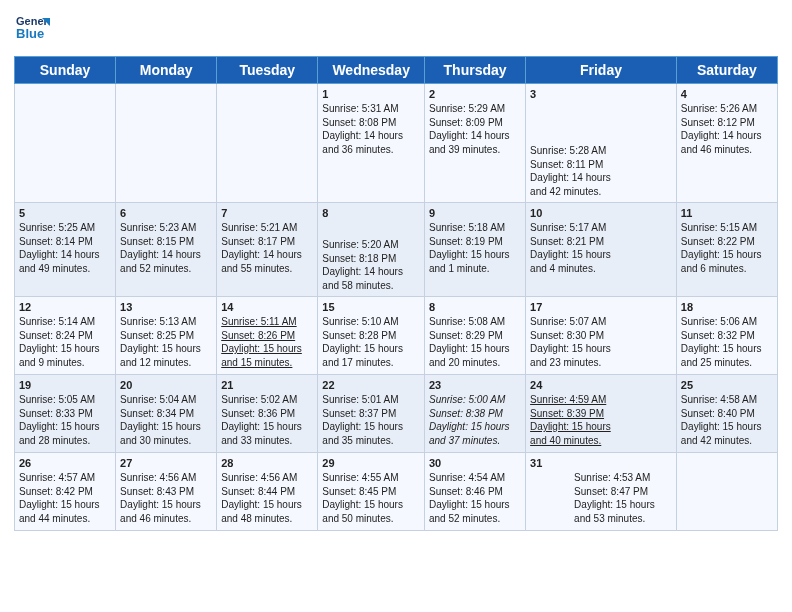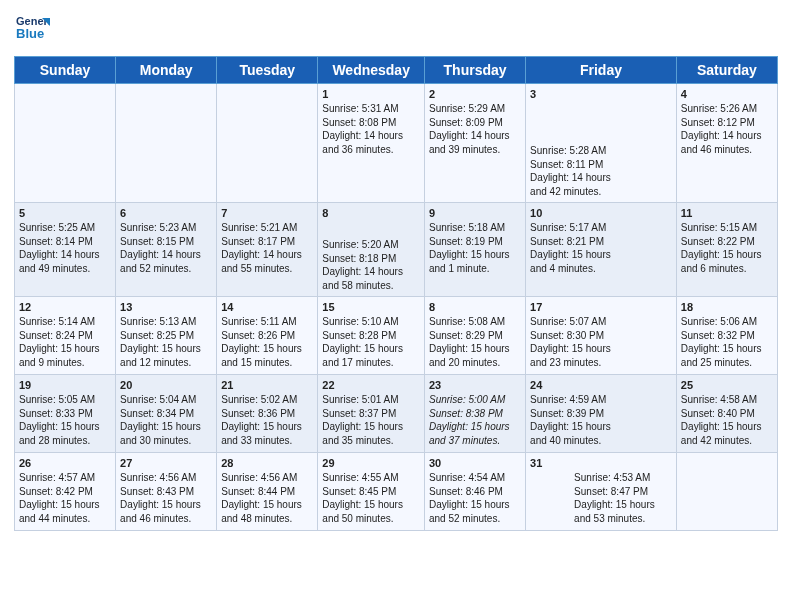--- a/index.html
+++ b/index.html
@@ -209,21 +209,21 @@
           </td>
           <td>
             <span class="day-num">13</span>
             <div class="day-info" style="white-space: pre-line;">Sunrise: 5:13 AM
 Sunset: 8:25 PM
 Daylight: 15 hours
 and 12 minutes.</div>
           </td>
           <td>
             <span class="day-num">14</span>
-            <div class="day-info" style="white-space: pre-line;">Sunrise: 5:11 AM
+            <div class="day-info" style="white-space: pre-line; text-decoration: underline;">Sunrise: 5:11 AM
 Sunset: 8:26 PM
 Daylight: 15 hours
 and 15 minutes.</div>
           </td>
           <td>
             <span class="day-num">15</span>
             <div class="day-info" style="white-space: pre-line;">Sunrise: 5:10 AM
 Sunset: 8:28 PM
 Daylight: 15 hours
 and 17 minutes.</div>
@@ -281,21 +281,21 @@
           </td>
           <td>
             <span class="day-num">23</span>
             <div class="day-info" style="white-space: pre-line; font-style: italic;">Sunrise: 5:00 AM
 Sunset: 8:38 PM
 Daylight: 15 hours
 and 37 minutes.</div>
           </td>
           <td>
             <span class="day-num">24</span>
-            <div class="day-info" style="white-space: pre-line;">Sunrise: 4:59 AM
+            <div class="day-info" style="white-space: pre-line; text-decoration: underline;">Sunrise: 4:59 AM
 Sunset: 8:39 PM
 Daylight: 15 hours
 and 40 minutes.</div>
           </td>
           <td>
             <span class="day-num">25</span>
             <div class="day-info" style="white-space: pre-line;">Sunrise: 4:58 AM
 Sunset: 8:40 PM
 Daylight: 15 hours
 and 42 minutes.</div>

